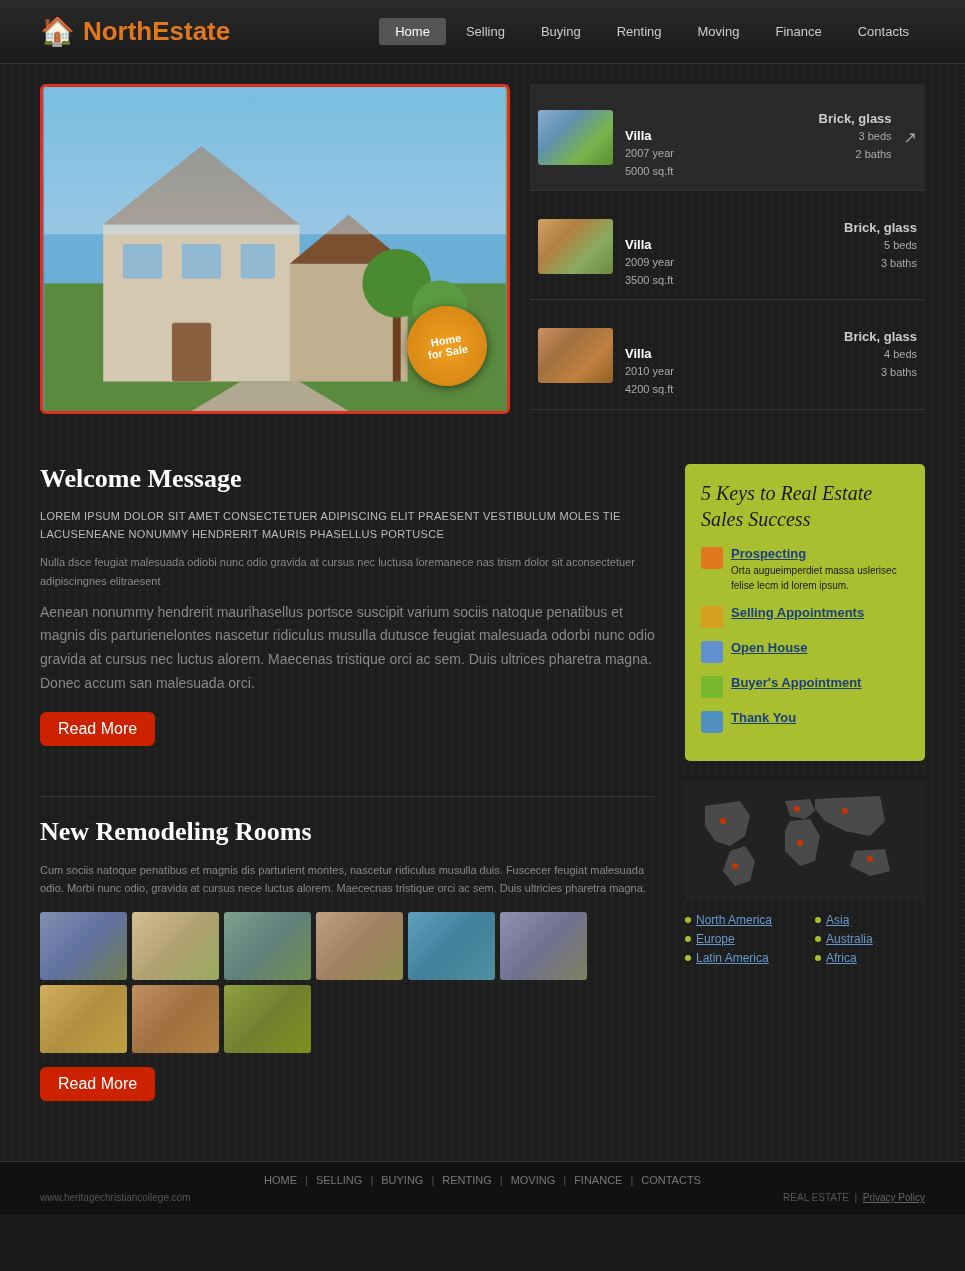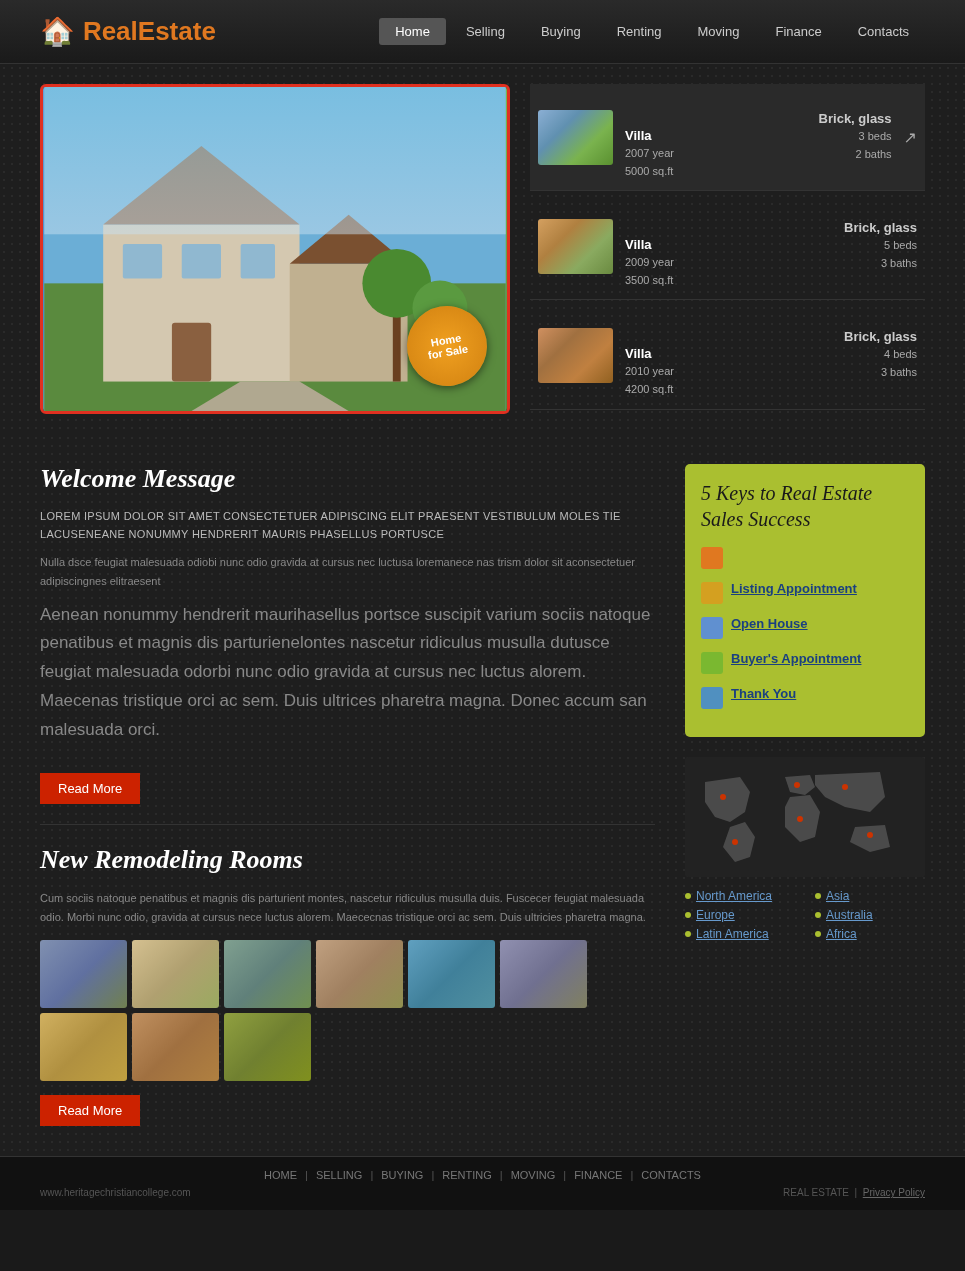--- a/index.html
+++ b/index.html
@@ -182,51 +182,51 @@
     .right-column {
       width: 240px;
       flex-shrink: 0;
     }
 
     
     .section-title {
       font-family: Georgia, serif;
       font-size: 26px;
       color: #fff;
-      font-style: italic;
       margin-bottom: 14px;
     }
     .section-text-main {
       color: #bbb;
       font-size: 11px;
       line-height: 1.6;
       margin-bottom: 10px;
       text-transform: uppercase;
       letter-spacing: 0.3px;
     }
     .section-text-sub {
       color: #888;
       font-size: 11px;
       line-height: 1.7;
       margin-bottom: 10px;
     }
     .section-text-body {
       color: #888;
-      font-size: 17px;
+      font-size: 14px;
       line-height: 1.7;
-      margin-bottom: 28px;
+      margin-bottom: 16px;
     }
     .read-more-btn {
       background: #cc2200;
       color: #fff;
       border: none;
       padding: 8px 18px;
-      font-size: 13px;
-      border-radius: 0;
+      font-size: 16px;
+      border-radius: 6px;
       cursor: pointer;
+      margin-bottom: 30px;
     }
     .divider {
       border: none;
       border-top: 1px solid #333;
       margin: 20px 0;
     }
 
     
     .photo-grid {
       display: flex;
@@ -369,21 +369,21 @@
     }
     .footer-bottom a { color: #666; text-decoration: underline; }
   </style>
 </head>
 <body>
 
 <header class="header">
   <div class="logo">
     <div class="logo-icon">🏠</div>
     <div class="logo-text">
-      <span>Real</span><span>Estate</span>
+      <span>North</span><span>Estate</span>
     </div>
   </div>
   <nav>
     <a href="#" class="active">Home</a>
     <a href="#">Selling</a>
     <a href="#">Buying</a>
     <a href="#">Renting</a>
     <a href="#">Moving</a>
     <a href="#">Finance</a>
     <a href="#">Contacts</a>
@@ -510,26 +510,30 @@
     <button class="read-more-btn">Read More</button>
   </div>
 
   <div class="right-column">
 
     <div class="keys-box">
       <div class="keys-title">5 Keys to Real Estate Sales Success</div>
 
       <div class="key-item">
         <div class="key-icon key-icon-house"></div>
+        <div class="key-content">
+          <a href="#">Prospecting</a>
+          <div class="key-desc">Orta augueimperdiet massa uslerisec felise lecm id lorem ipsum.</div>
+        </div>
       </div>
 
       <div class="key-item">
         <div class="key-icon key-icon-folder"></div>
         <div class="key-content">
-          <a href="#">Listing Appointment</a>
+          <a href="#">Selling Appointments</a>
         </div>
       </div>
 
       <div class="key-item">
         <div class="key-icon key-icon-chat"></div>
         <div class="key-content">
           <a href="#">Open House</a>
         </div>
       </div>
 

